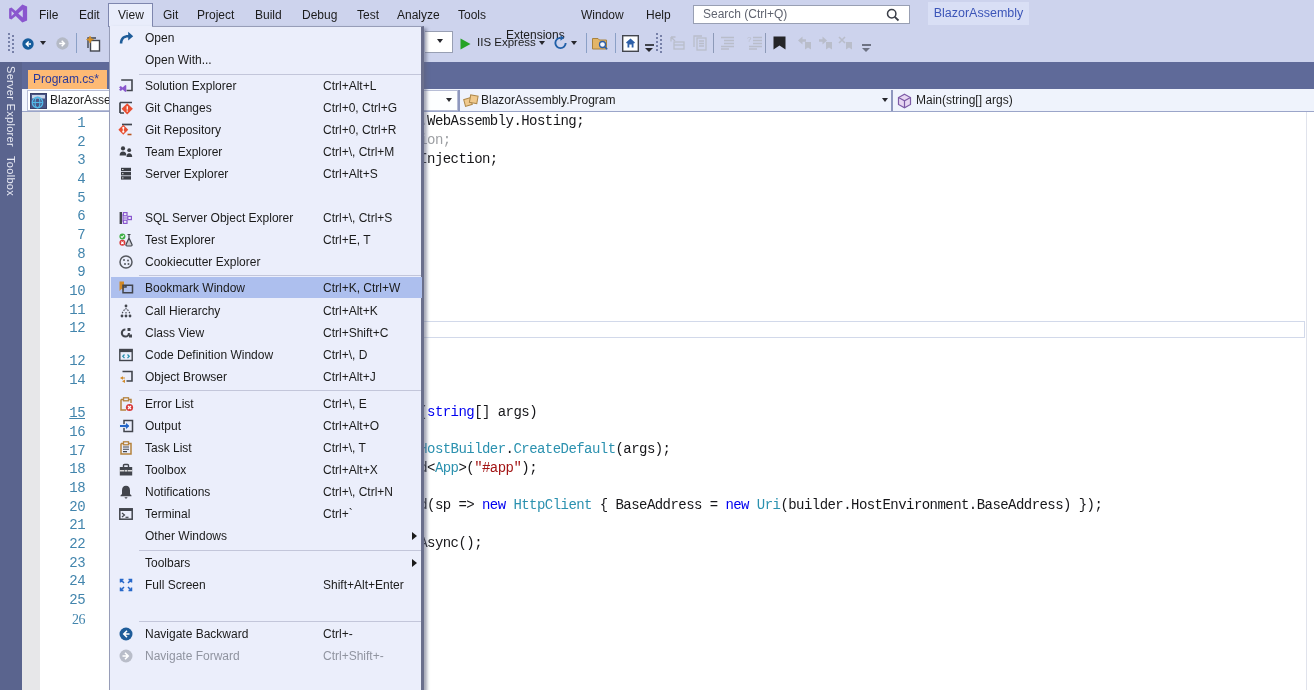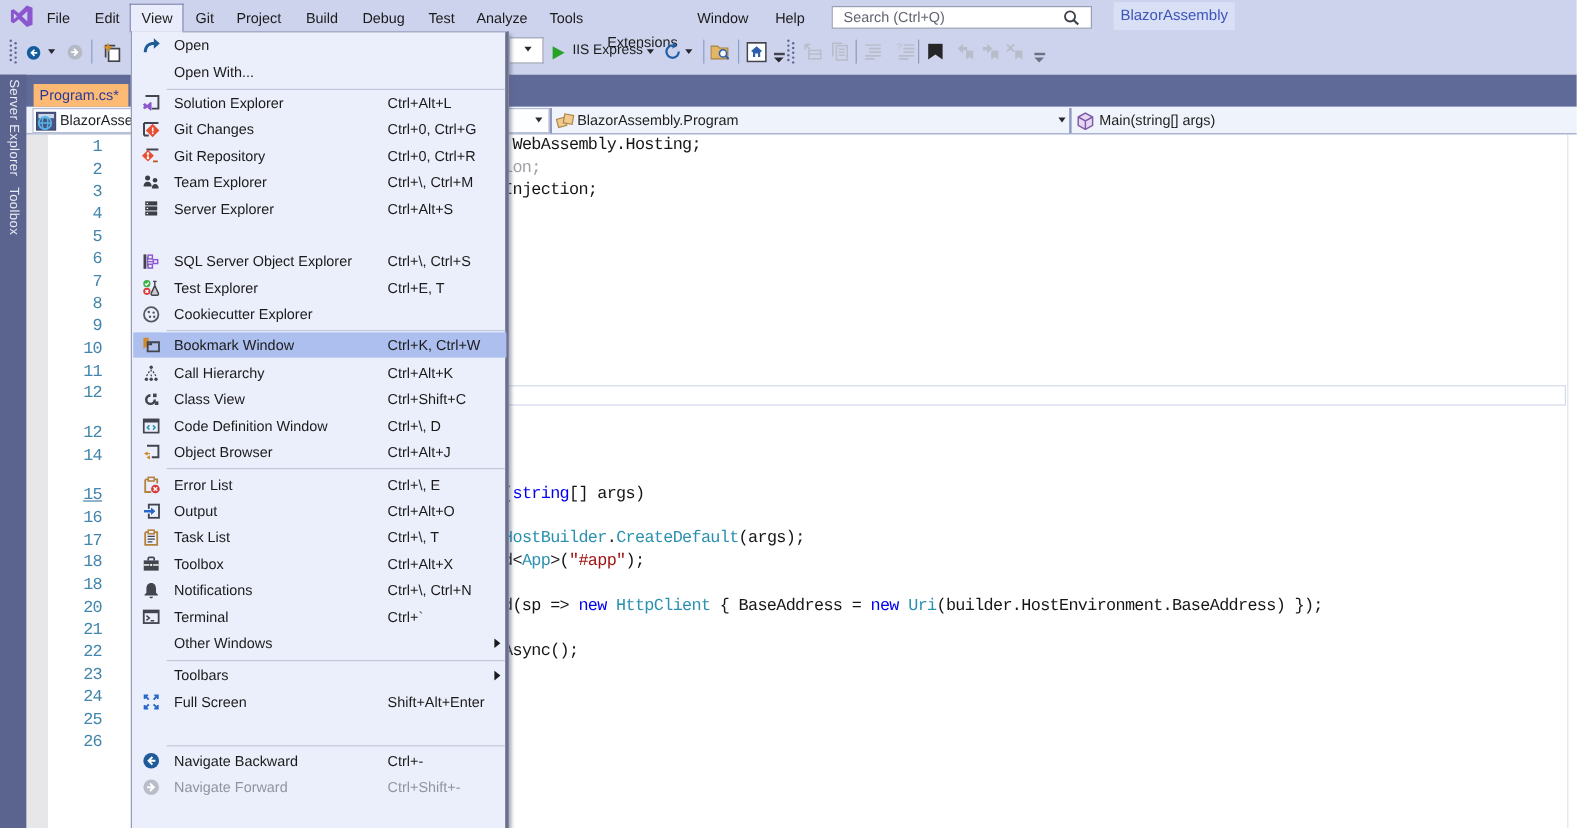--- a/index.html
+++ b/index.html
@@ -237,21 +237,21 @@
 <div class="lnum" style="top:421.4px;">16</div>
 <div class="lnum" style="top:440.0px;">17</div>
 <div class="lnum" style="top:458.7px;">18</div>
 <div class="lnum" style="top:477.4px;">18</div>
 <div class="lnum" style="top:496.1px;">20</div>
 <div class="lnum" style="top:514.8px;">21</div>
 <div class="lnum" style="top:533.5px;">22</div>
 <div class="lnum" style="top:552.2px;">23</div>
 <div class="lnum" style="top:570.9px;">24</div>
 <div class="lnum" style="top:589.6px;">25</div>
-<div class="lnum" style="top:608.3px;">26</div>
+<div class="lnum" style="top:608.3px;font-family:Liberation Serif, serif;">26</div>
 <div class="cl" style="top:112.3px;"><span class="kw">using</span> Microsoft.AspNetCore.Components.WebAssembly.Hosting;</div>
 <div class="cl" style="top:131.0px;"><span class="gr">using Microsoft.Extensions.Configuration;</span></div>
 <div class="cl" style="top:149.7px;"><span class="kw">using</span> Microsoft.Extensions.DependencyInjection;</div>
 <div class="cl" style="top:402.7px;">        <span class="kw">public static async</span> Task Main(<span class="kw">string</span>[] args)</div>
 <div class="cl" style="top:440.0px;">            <span class="kw">var</span> builder = <span class="ty">WebAssemblyHostBuilder</span>.<span class="ty">CreateDefault</span>(args);</div>
 <div class="cl" style="top:458.7px;">            builder.RootComponents.Add&lt;<span class="ty">App</span>&gt;(<span class="st">"#app"</span>);</div>
 <div class="cl" style="top:496.1px;">            builder.Services.AddScoped(sp =&gt; <span class="kw">new</span> <span class="ty">HttpClient</span> { BaseAddress = <span class="kw">new</span> <span class="ty">Uri</span>(builder.HostEnvironment.BaseAddress) });</div>
 <div class="cl" style="top:533.5px;">            <span class="kw">await</span> builder.Build().RunAsync();</div>
 
 <div class="abs" id="sidebar">

